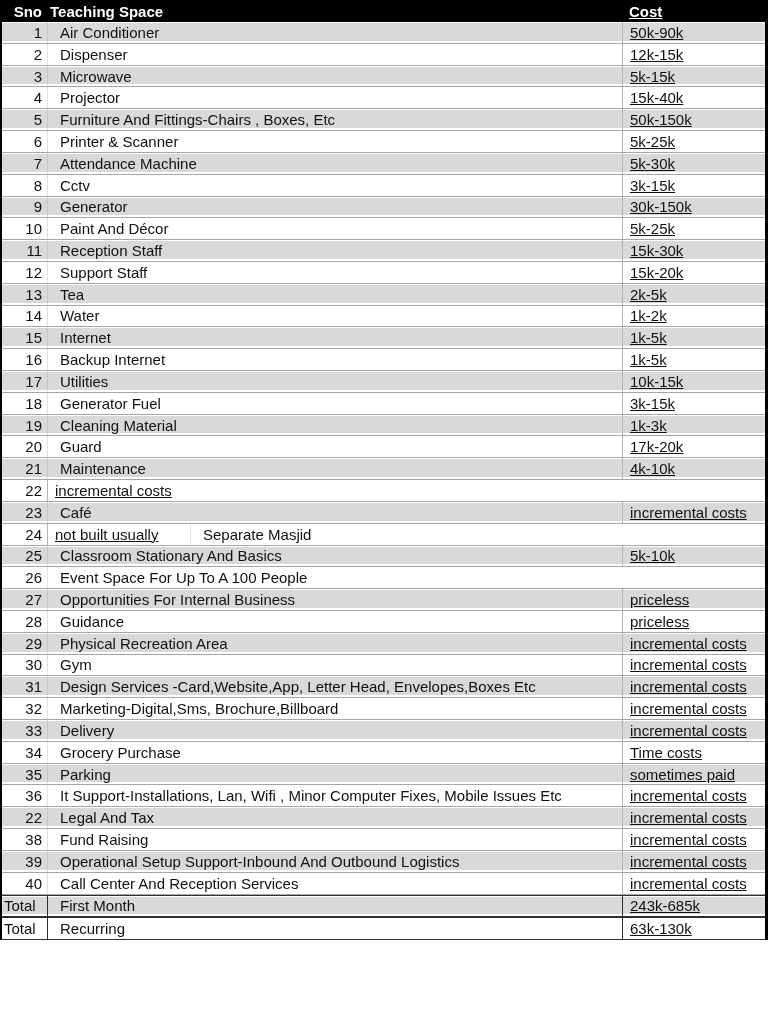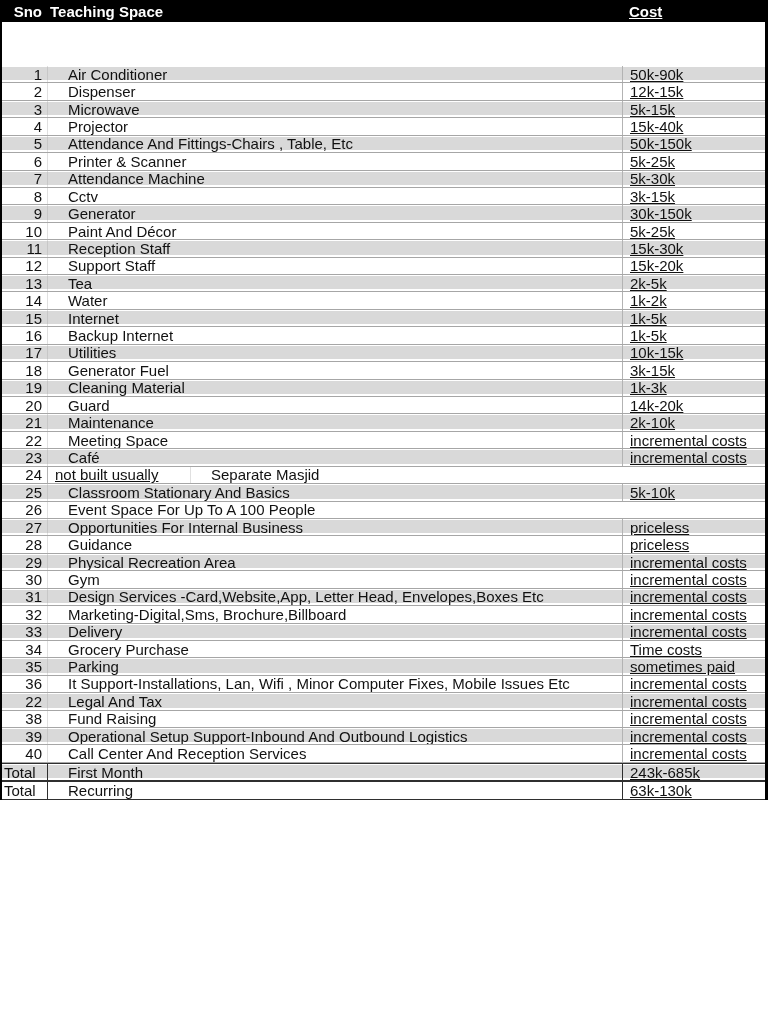--- a/index.html
+++ b/index.html
@@ -13,27 +13,26 @@
     --text:#111111;
   }
   html,body{margin:0;padding:0;}
   body{
     width:768px;height:1024px;overflow:hidden;
     font-family:"Liberation Sans", sans-serif;
     color:var(--text);
     background:#fff;
   }
   .sheet{
-    width:768px;height:800px;
+    width:768px;height:940px;
     box-sizing:border-box;
     border-left:2px solid #000;
     border-right:3px solid #000;
     display:flex;flex-direction:column;
     background:var(--row-white);
-    gap:44px;
   }
   .hdr{
     height:22px;flex:0 0 22px;
     background:var(--header-bg);
     color:var(--header-text);
     font-weight:bold;font-size:15px;
     display:flex;align-items:center;
   }
   .rows{flex:1 1 auto;display:flex;flex-direction:column;}
   .row{
@@ -48,21 +47,21 @@
     box-shadow:inset 0 1px 0 #ffffff, inset 0 -2px 0 #ffffff;
   }
   .cell{display:flex;align-items:center;box-sizing:border-box;min-width:0;}
   .c-sno{
     flex:0 0 45px;width:45px;
     justify-content:flex-end;
     padding-right:5px;
   }
   .c-space{
     flex:1 1 auto;
-    padding-left:20px;
+    padding-left:12px;
     border-left:1px solid rgba(166,166,166,0.35);
     white-space:nowrap;overflow:hidden;
   }
   .c-cost{
     flex:0 0 143px;width:143px;
     padding-left:7px;
     border-left:1px solid var(--divider);
     white-space:nowrap;overflow:hidden;text-decoration:underline;
   }
   .hdr .c-space{border-left:none;padding-left:3px;}
@@ -100,21 +99,21 @@
     <div class="cell c-space">Microwave</div>
     <div class="cell c-cost">5k-15k</div>
   </div>
       <div class="row">
     <div class="cell c-sno">4</div>
     <div class="cell c-space">Projector</div>
     <div class="cell c-cost">15k-40k</div>
   </div>
       <div class="row gray">
     <div class="cell c-sno">5</div>
-    <div class="cell c-space">Attendance And Fittings-Chairs , Table, Etc</div>
+    <div class="cell c-space">Furniture And Fittings-Chairs , Boxes, Etc</div>
     <div class="cell c-cost">50k-150k</div>
   </div>
       <div class="row">
     <div class="cell c-sno">6</div>
     <div class="cell c-space">Printer &amp; Scanner</div>
     <div class="cell c-cost">5k-25k</div>
   </div>
       <div class="row gray">
     <div class="cell c-sno">7</div>
     <div class="cell c-space">Attendance Machine</div>
@@ -176,30 +175,29 @@
     <div class="cell c-cost">3k-15k</div>
   </div>
       <div class="row gray">
     <div class="cell c-sno">19</div>
     <div class="cell c-space">Cleaning Material</div>
     <div class="cell c-cost">1k-3k</div>
   </div>
       <div class="row">
     <div class="cell c-sno">20</div>
     <div class="cell c-space">Guard</div>
-    <div class="cell c-cost">14k-20k</div>
+    <div class="cell c-cost">17k-20k</div>
   </div>
       <div class="row gray">
     <div class="cell c-sno">21</div>
     <div class="cell c-space">Maintenance</div>
-    <div class="cell c-cost">2k-10k</div>
+    <div class="cell c-cost">4k-10k</div>
   </div>
       <div class="row">
     <div class="cell c-sno">22</div>
-    <div class="cell c-space">Meeting Space</div>
     <div class="cell c-cost">incremental costs</div>
   </div>
       <div class="row gray">
     <div class="cell c-sno">23</div>
     <div class="cell c-space">Café</div>
     <div class="cell c-cost">incremental costs</div>
   </div>
       <div class="row">
     <div class="cell c-sno">24</div>
     <div class="cell c-cost">not built usually</div>

